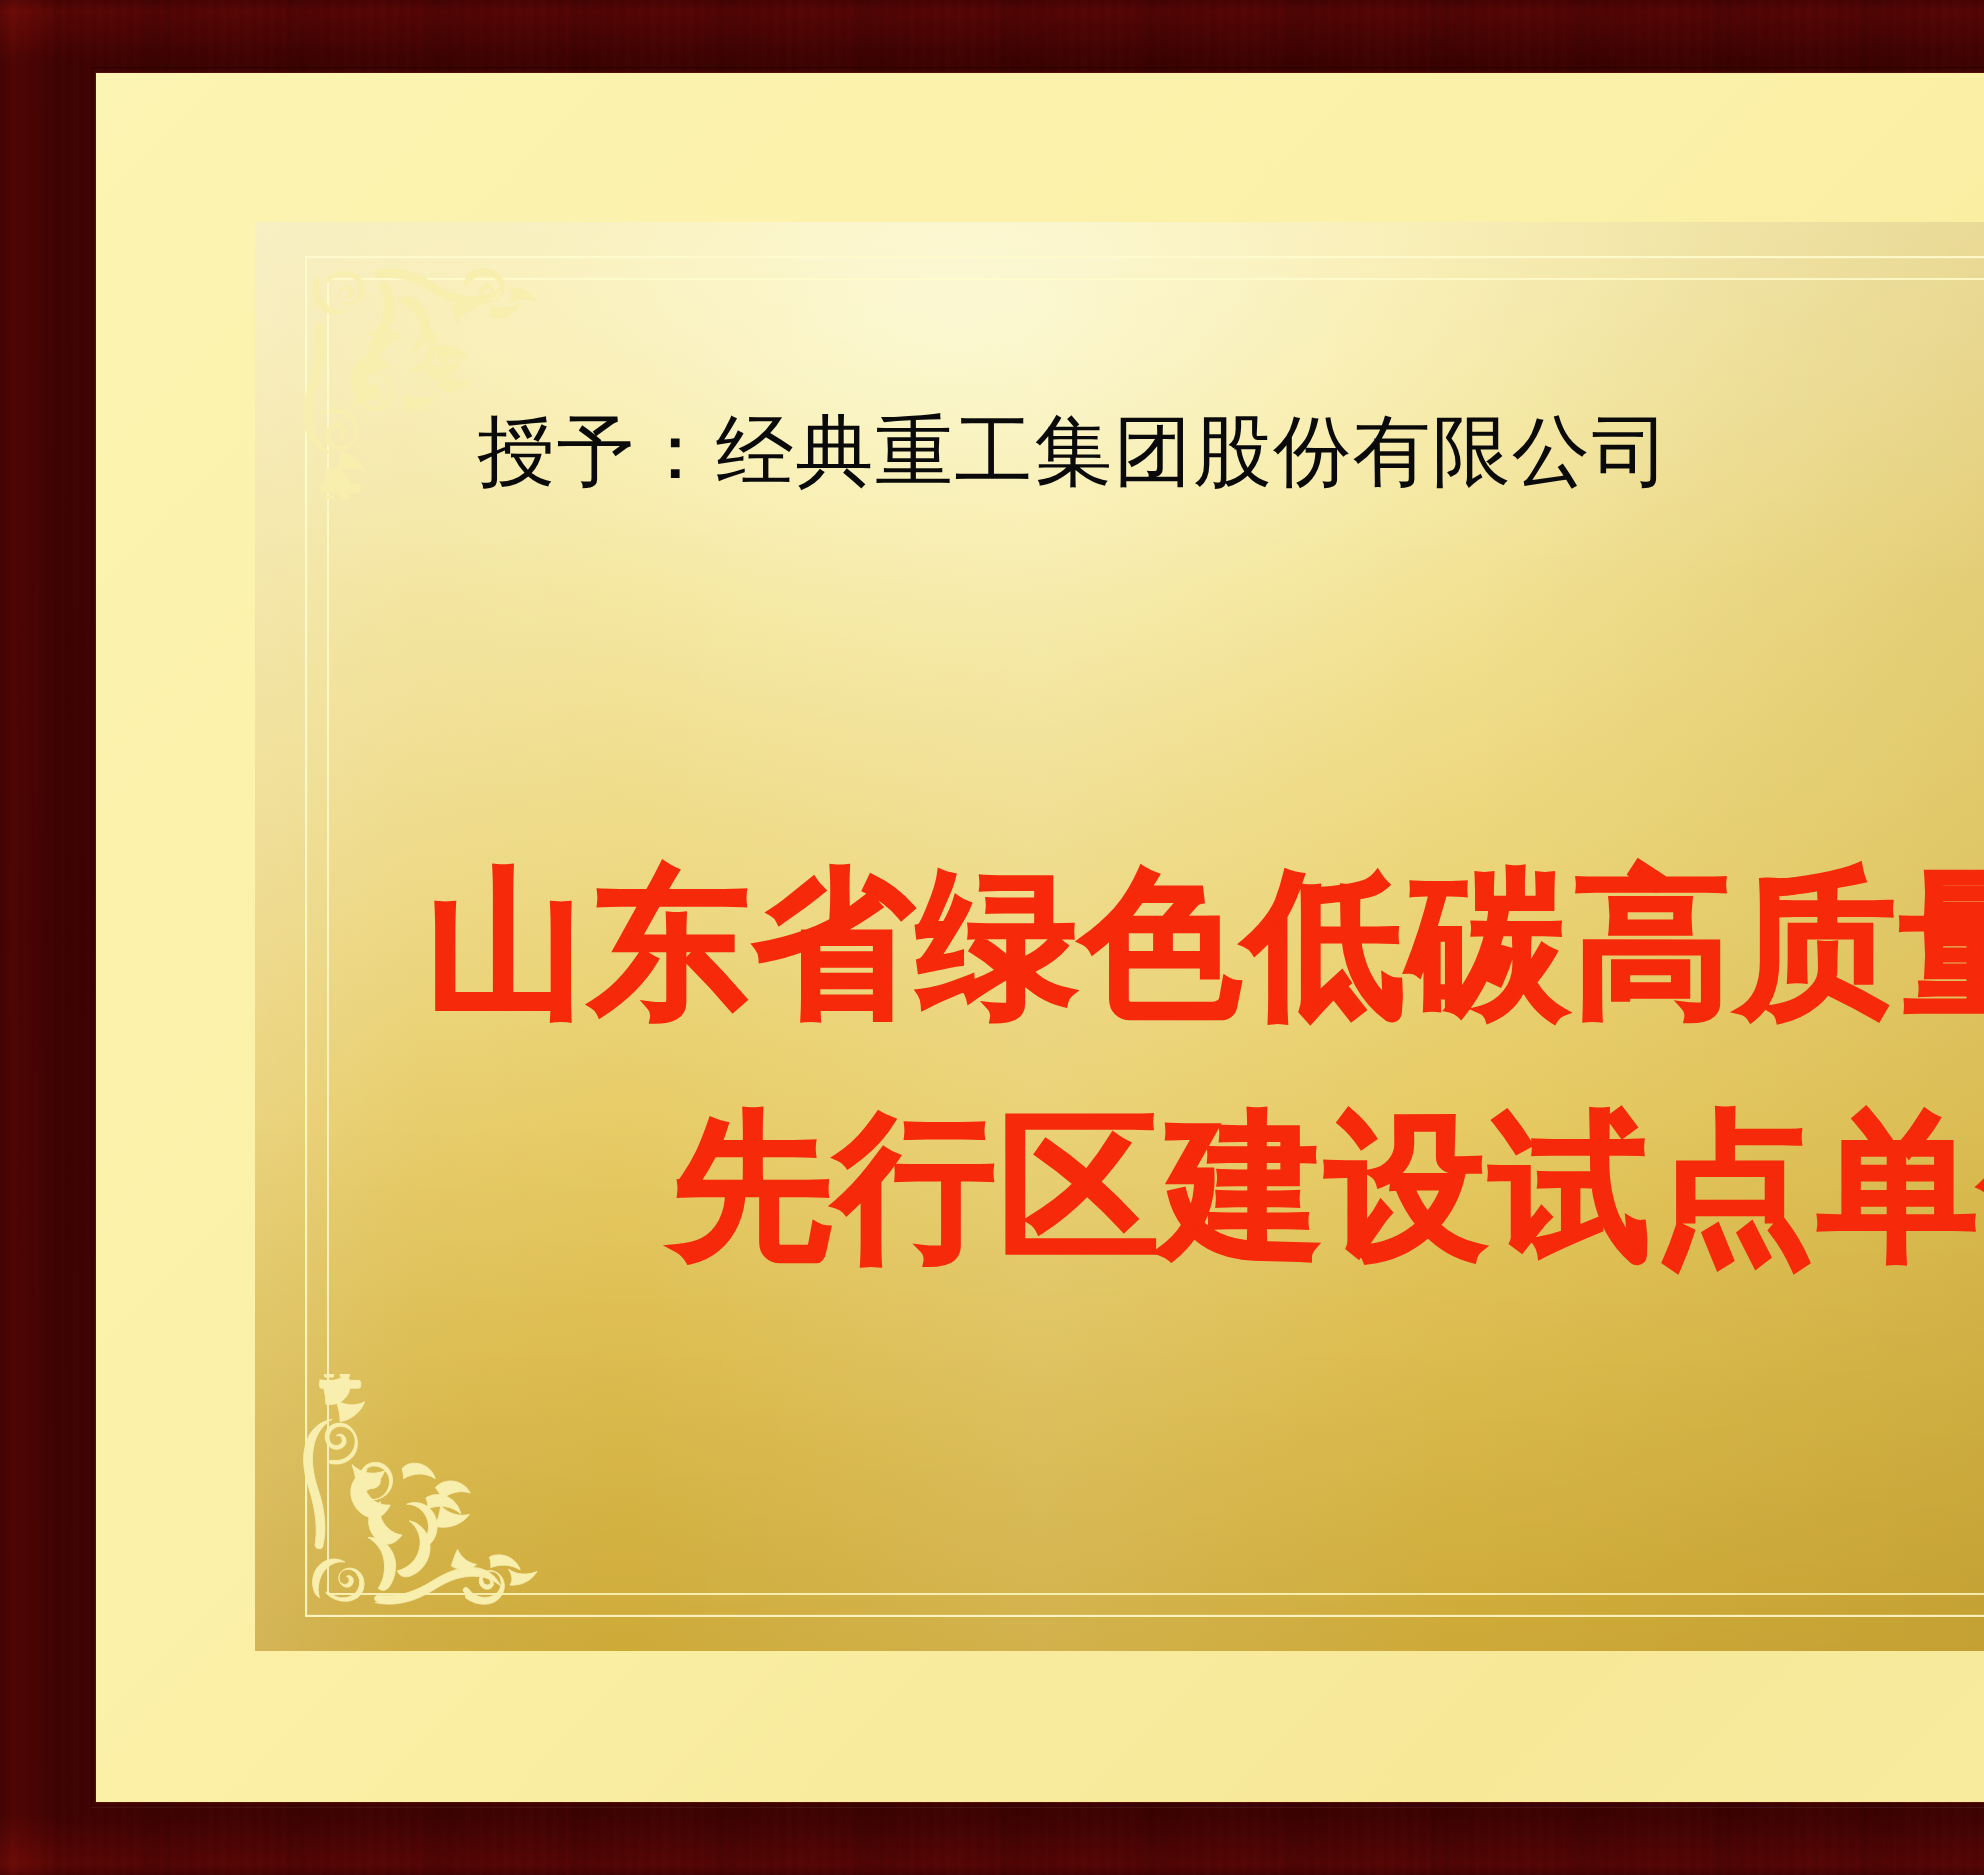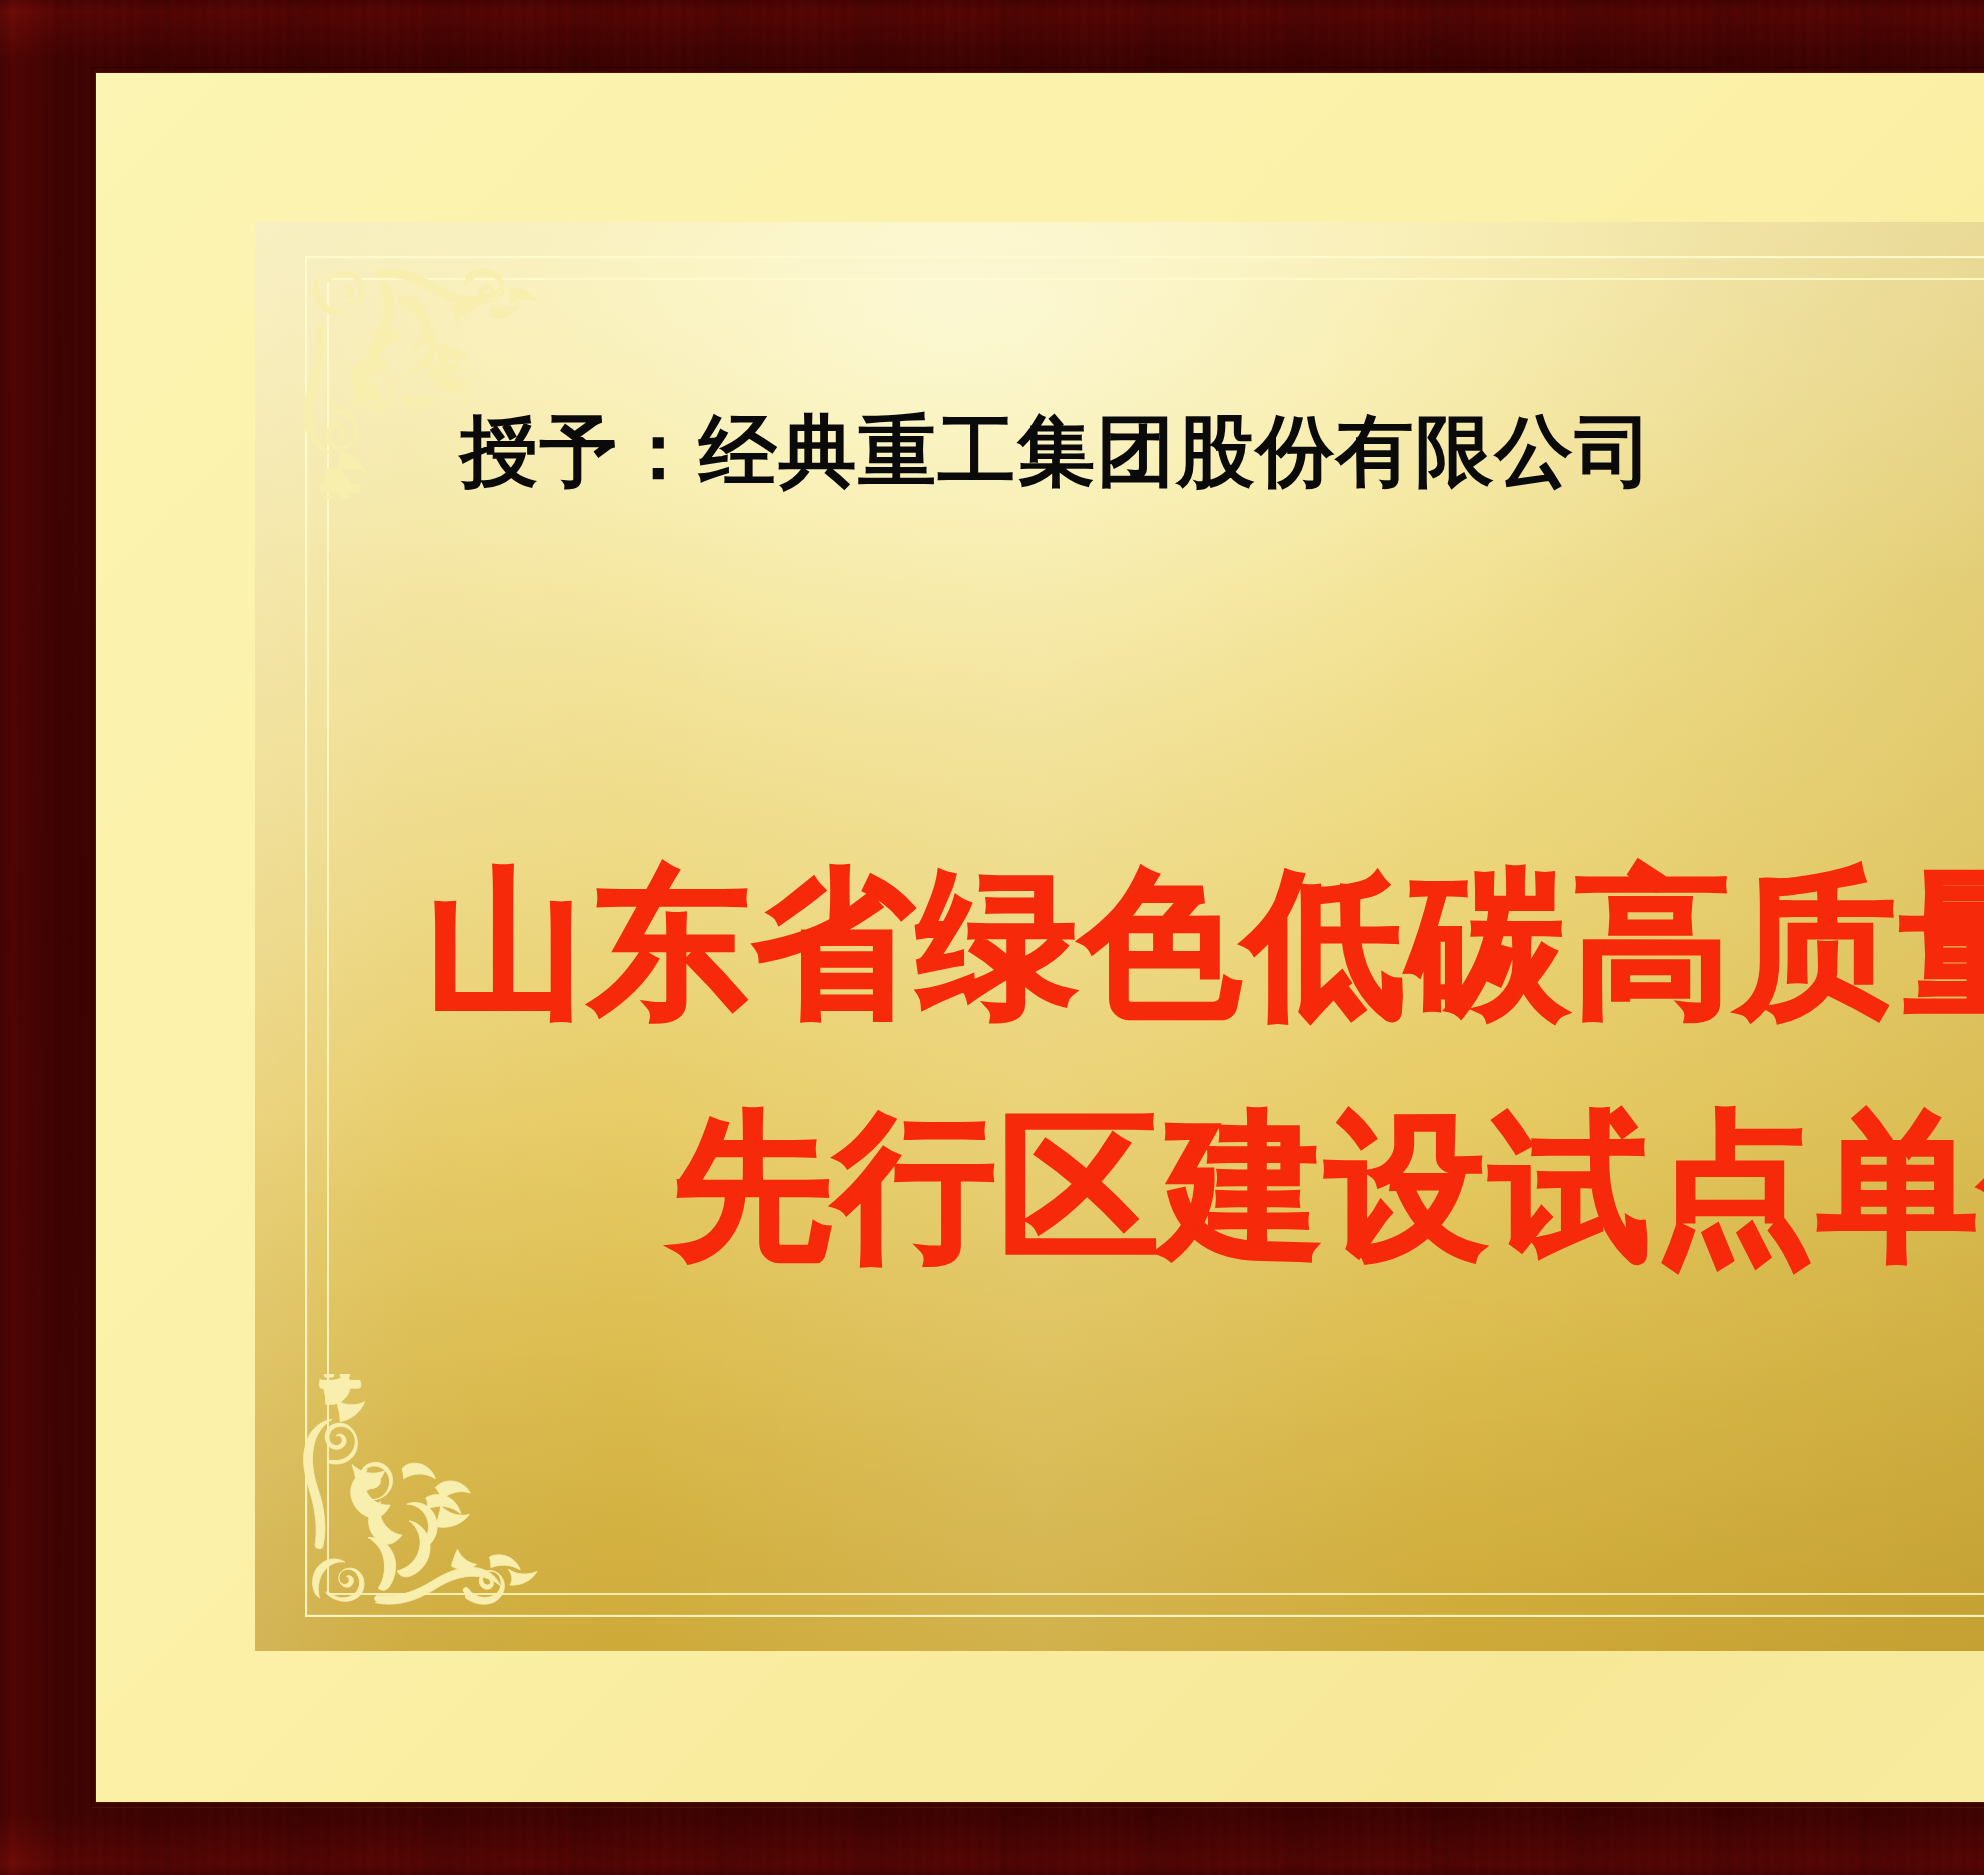--- a/index.html
+++ b/index.html
@@ -135,26 +135,26 @@
     width: 254px; height: 246px;
     pointer-events: none;
   }
   .corner svg { width: 100%; height: 100%; display: block; }
   .corner-tl { left: 47px;  top: 31px; }
   .corner-bl { left: 47px;  bottom: 31px; transform: scaleY(-1); }
 
   
   .awarded-line {
     position: absolute;
-    left: 364px;
+    left: 381px;
     top: 339px;
     font-family: "Liberation Sans", "DejaVu Sans", sans-serif;
     font-size: 78px;
     line-height: 1.0;
-    font-weight: 700;
+    font-weight: 400;
     color: #0a0a0a;
     letter-spacing: 1.6px;
     white-space: nowrap;
   }
 
   .title-block {
     position: absolute;
     left: 159px; right: 154px;
     top: 750px;
     text-align: center;

